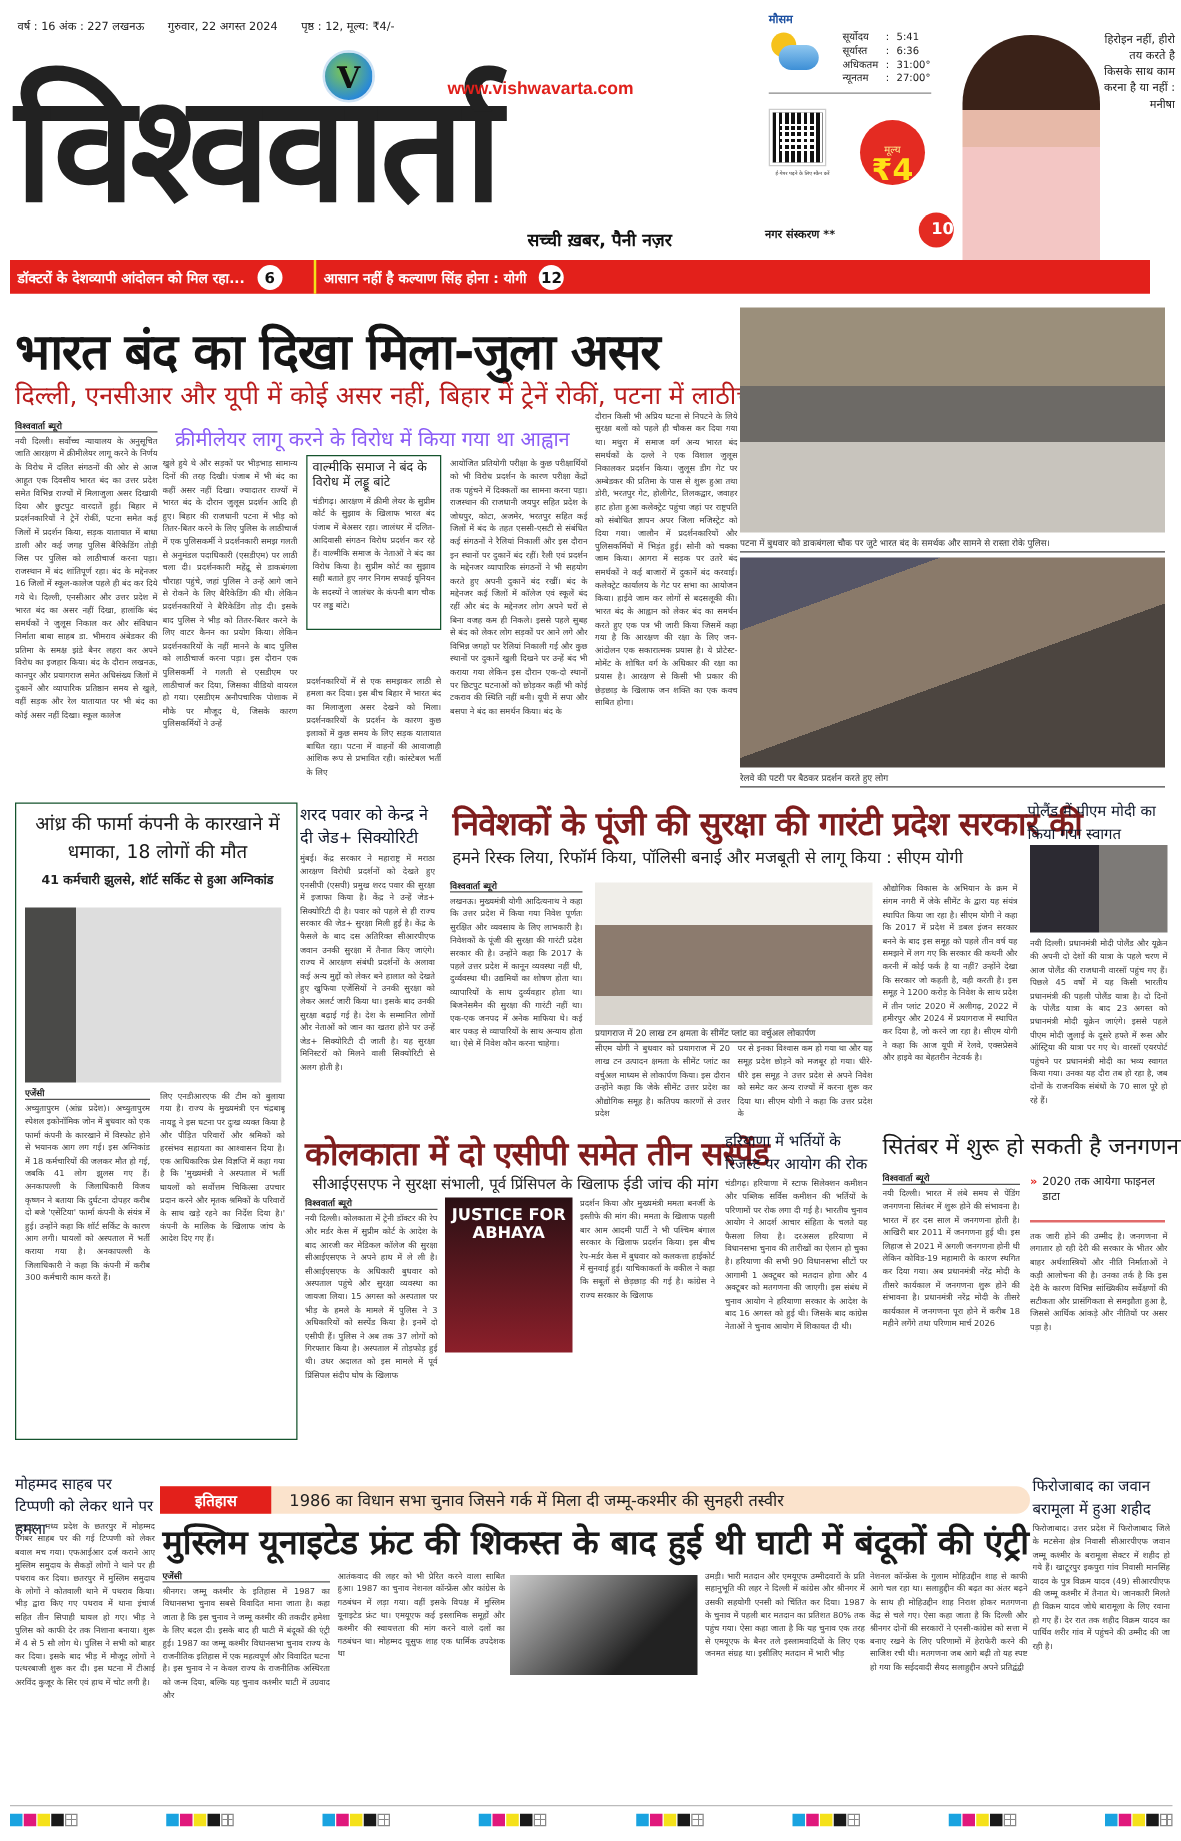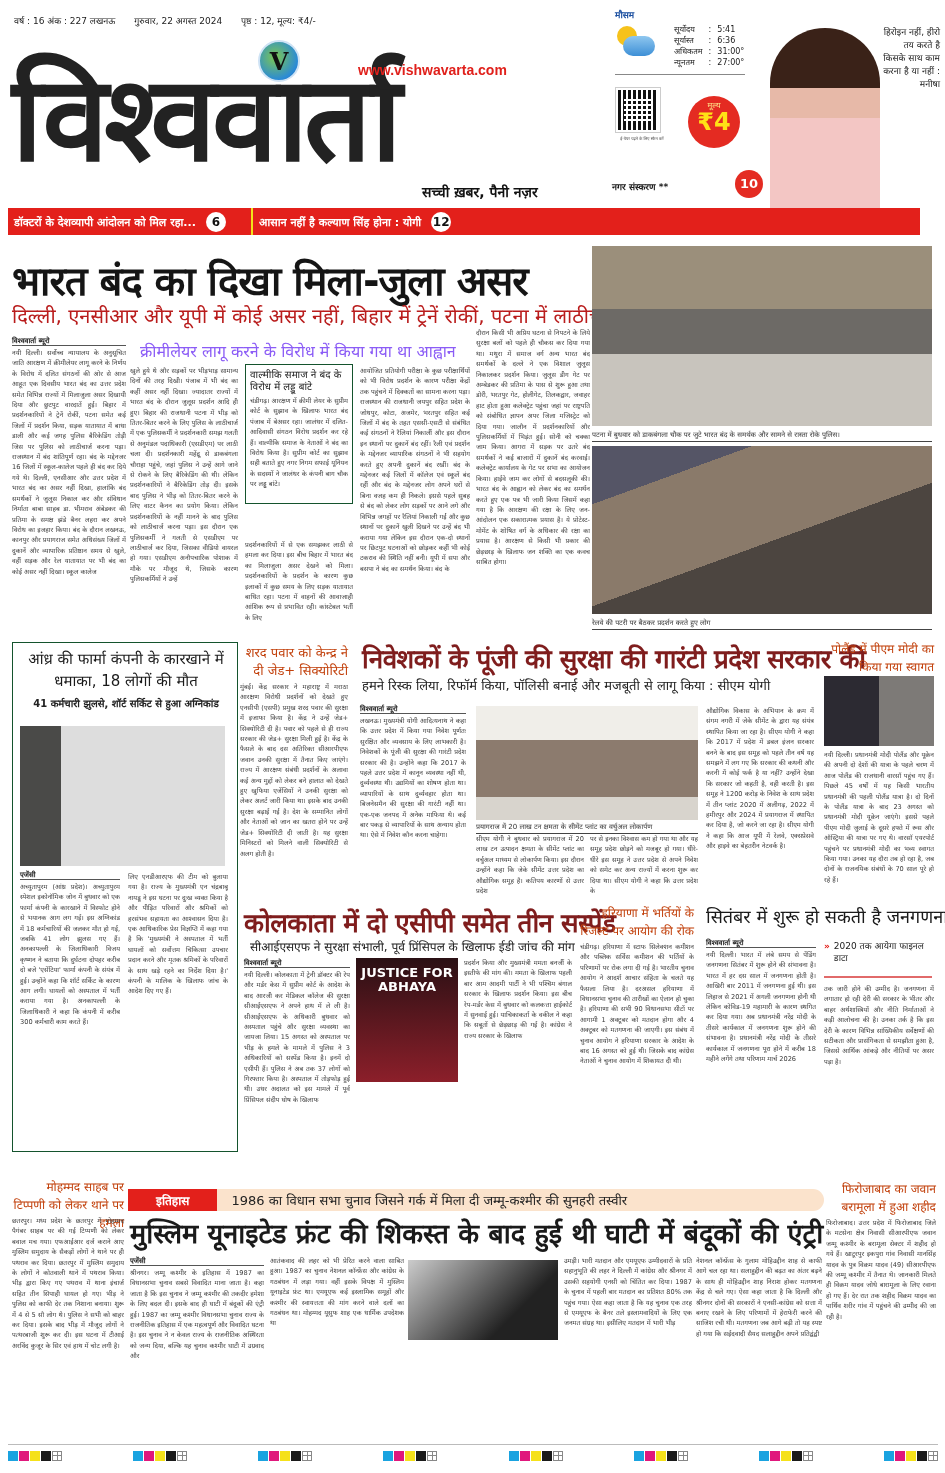--- a/index.html
+++ b/index.html
@@ -16,40 +16,40 @@
 .weather .icon{position:absolute;top:16px;left:0;width:40px;height:34px}
 .weather .sun{position:absolute;top:2px;left:2px;width:20px;height:20px;border-radius:50%;background:#f6c21b}
 .weather .cloud{position:absolute;top:12px;left:8px;width:32px;height:20px;border-radius:12px;background:linear-gradient(#8fc7ef,#3d8fd6)}
 .weather table{position:absolute;left:56px;top:16px;font-size:8px;border-collapse:collapse}
 .weather td{padding:0 3px;line-height:11px}
 .wline{position:absolute;top:66px;left:0;width:130px;border-top:1px solid #888}
 .qr{top:88px;left:616px;width:44px;height:44px;background:repeating-linear-gradient(90deg,#111 0 3px,#fff 3px 5px),#111;border:2px solid #fff;outline:1px solid #ccc}
 .qr::before{content:"";position:absolute;inset:6px;background:repeating-linear-gradient(0deg,transparent 0 3px,#fff 3px 5px)}
 .qrcap{top:136px;left:612px;font-size:4px;width:60px;text-align:center;color:#333}
 .price{top:96px;left:688px;width:52px;height:52px;border-radius:50%;background:#e42b22;color:#fff;text-align:center;line-height:1}
-.price .pl{font-size:8px;display:block;margin-top:6px;color:#ffe98a}
+.price .pl{font-size:8px;display:block;margin-top:20px;color:#ffe98a}
 .price .pv{font-size:24px;font-weight:900;color:#ffe216}
 .edition{top:180px;left:612px;font-size:9px;font-weight:bold}
-.pgnum10{top:170px;left:735px;width:28px;height:28px;border-radius:50%;background:#e42b22;color:#fff;font-weight:bold;font-size:13px;text-align:center;line-height:28px}
+.pgnum10{top:170px;left:735px;width:28px;height:28px;border-radius:50%;background:#e42b22;color:#fff;font-weight:bold;font-size:13px;text-align:right;line-height:28px}
 .actress{top:28px;left:770px;width:110px;height:200px;border-radius:55px 55px 0 0;background:linear-gradient(180deg,#3a2218 0 30%,#e7b9a8 30% 45%,#f3c6c4 45%)}
 .quote{top:26px;left:880px;width:60px;font-size:9px;text-align:right;line-height:13px;color:#222}
 .teaser-bar{top:208px;left:8px;width:912px;height:27px;background:#e3201b;display:flex}
 .teaser{display:flex;align-items:center;color:#fff;font-size:11px;font-weight:bold;padding:0 6px;border-right:2px solid #f2e31a;height:100%}
 .teaser .tn{background:#fff;color:#111;width:20px;height:20px;border-radius:50%;text-align:center;line-height:20px;font-size:12px;margin-left:10px}
 .h1{top:252px;left:12px;font-size:40px;font-weight:900;letter-spacing:-1px;color:#151515;font-family:"DejaVu Sans",sans-serif}
 .h1sub{top:302px;left:12px;font-size:20px;color:#b91c1c;white-space:nowrap}
 .kicker{top:340px;left:140px;font-size:16px;color:#8b5cf6}
 .col{font-size:6.6px;line-height:10.4px;color:#3a3a3a;text-align:justify;overflow:hidden}
 .byline{font-size:7px;font-weight:bold;border-bottom:1px solid #555;margin-bottom:2px;color:#222}
 .photo{background:#777;overflow:hidden}
 .caption{font-size:7px;color:#333;border-bottom:1.5px solid #444;padding:2px 0}
 .box-pink{border:1px solid #14532d}
 .mid-h{font-size:26px;font-weight:900;color:#7f1d1d;white-space:nowrap;letter-spacing:-0.5px}
 .sub-h{font-size:13px;color:#222;white-space:nowrap}
-.sm-h{font-size:13px;color:#c2410c;text-align:right;line-height:18px}
+.sm-h{font-size:13px;color:#0f172a;text-align:left;line-height:18px}
 .hist-bar{top:1189px;left:128px;width:696px;height:22px;background:#fbe3cc;border-radius:0 11px 11px 0;display:flex;align-items:center}
 .hist-tag{background:#e3201b;color:#fff;font-size:12px;font-weight:bold;padding:0 28px;height:100%;display:flex;align-items:center}
 .hist-text{font-size:13px;color:#222;margin-left:14px}
 .reg{top:1444px;left:8px;width:930px;display:flex;justify-content:space-between;border-top:1px solid #bbb;padding-top:6px}
 .reg-group{display:flex;gap:1px;align-items:center}
 .reg-group i{display:block;width:10px;height:10px}
 .reg-group .cross{width:10px;height:10px;border:1px solid #888;background:linear-gradient(90deg,transparent 4px,#888 4px 5px,transparent 5px),linear-gradient(0deg,transparent 4px,#888 4px 5px,transparent 5px)}
 </style>
 </head>
 <body>

